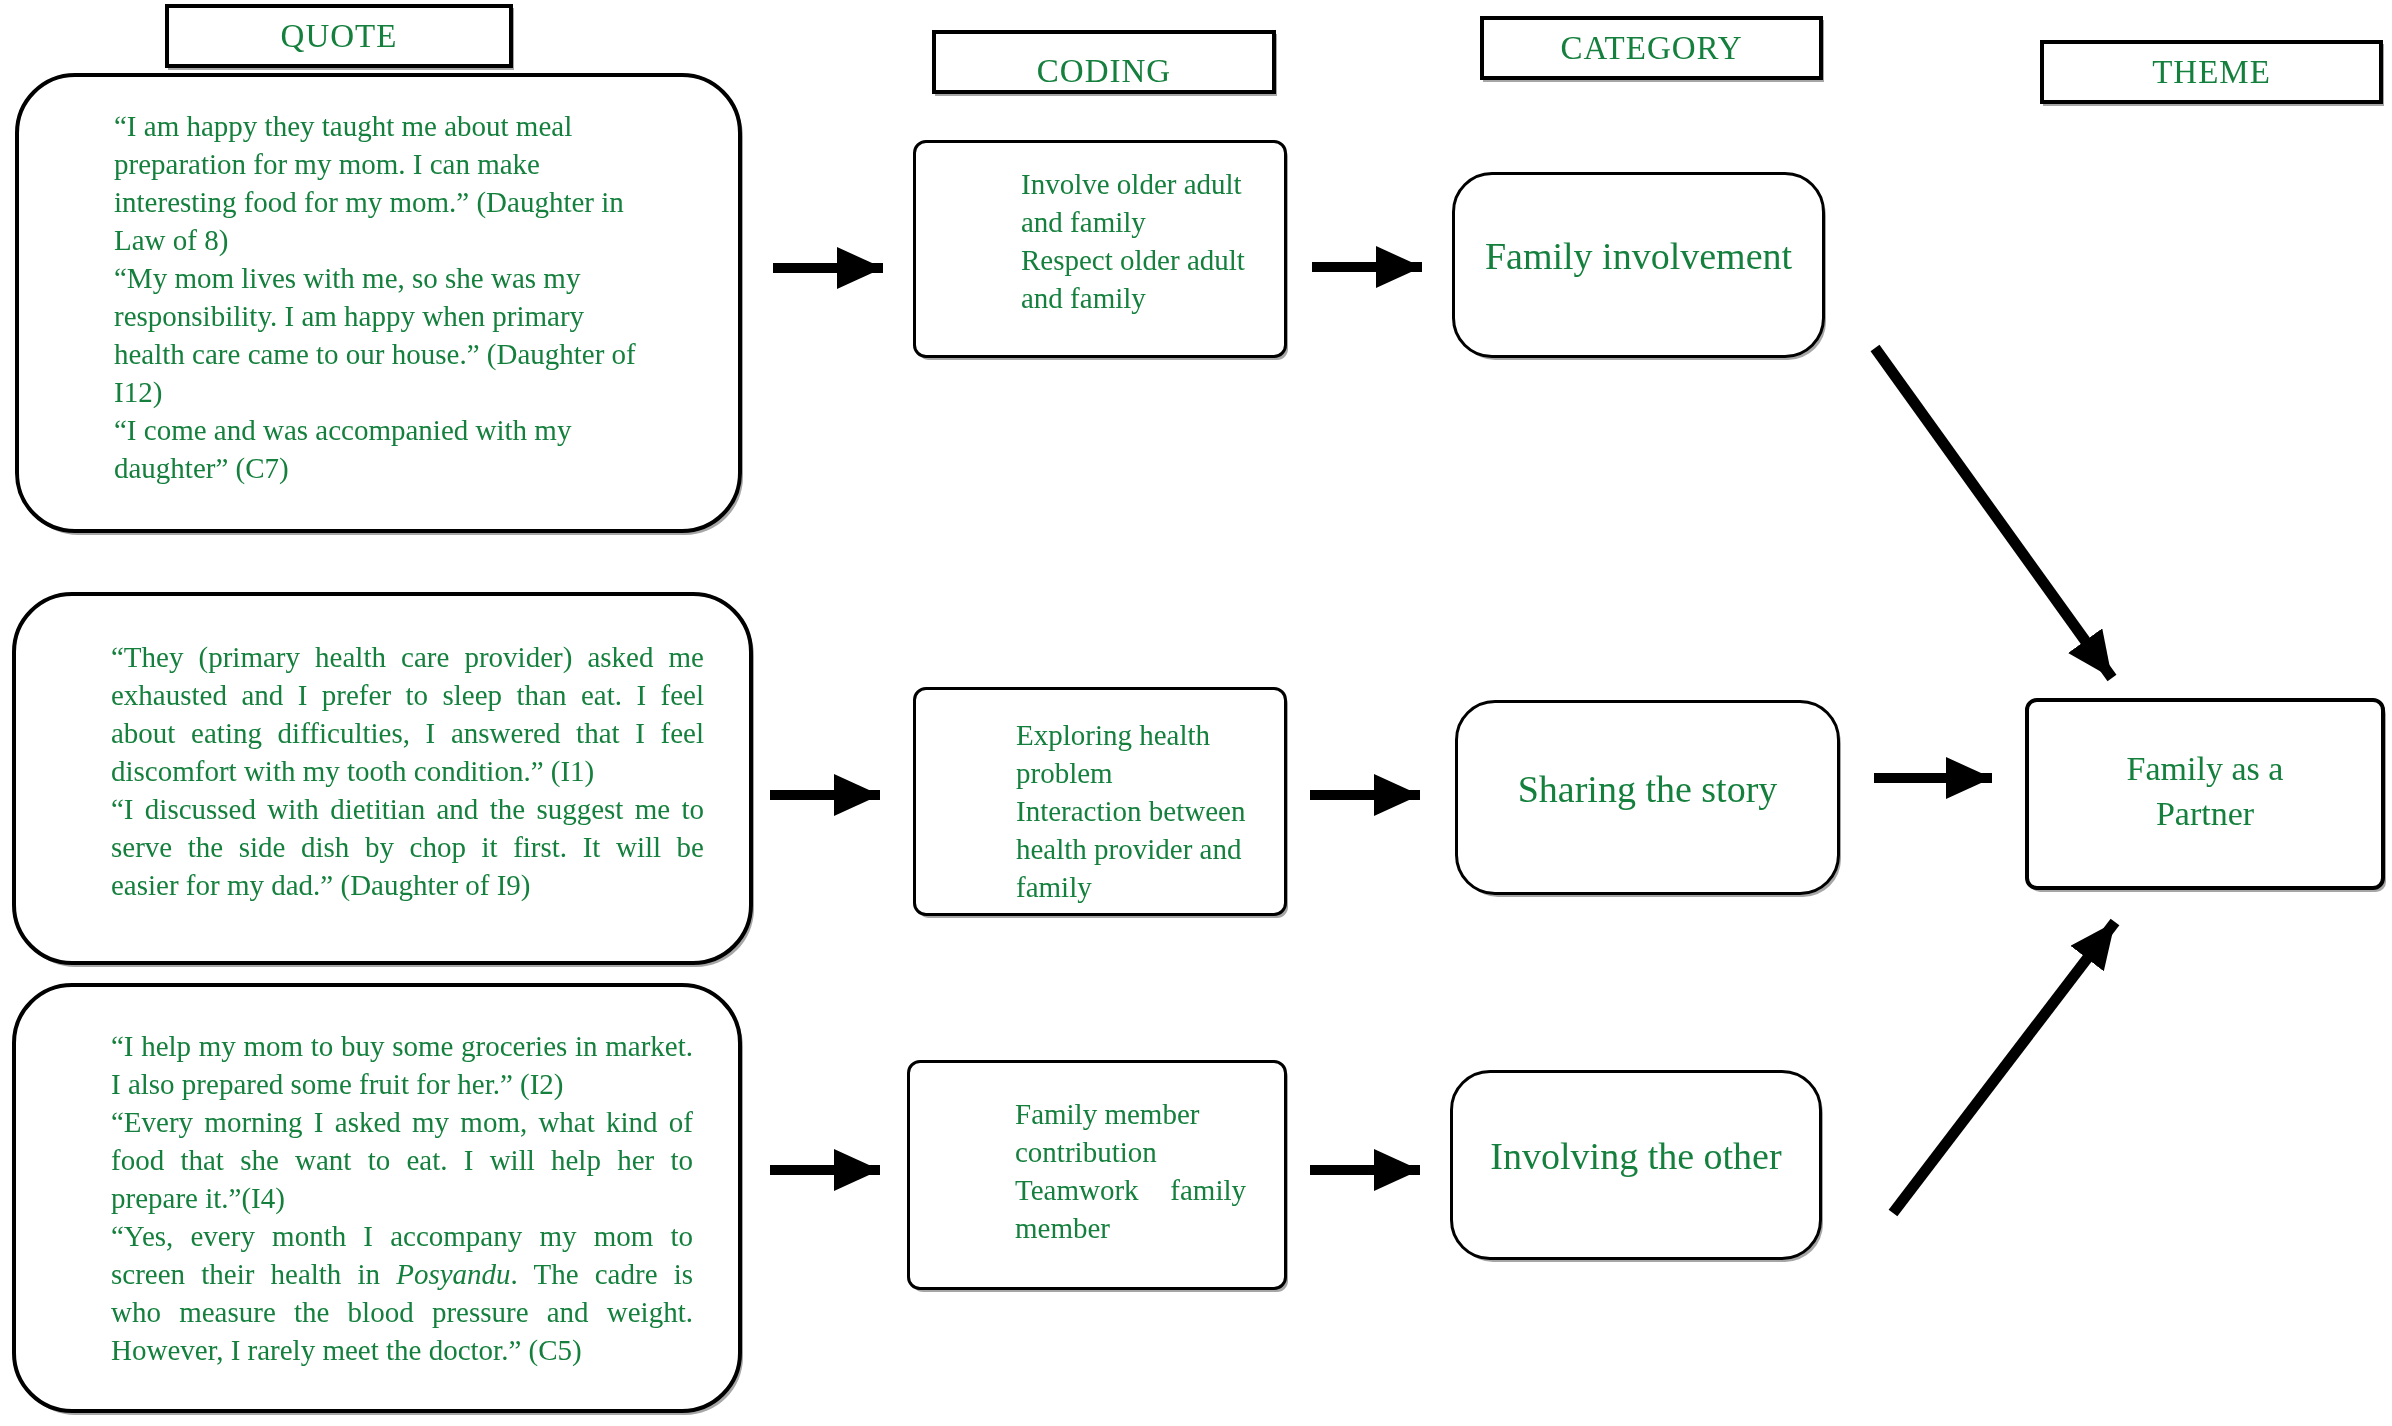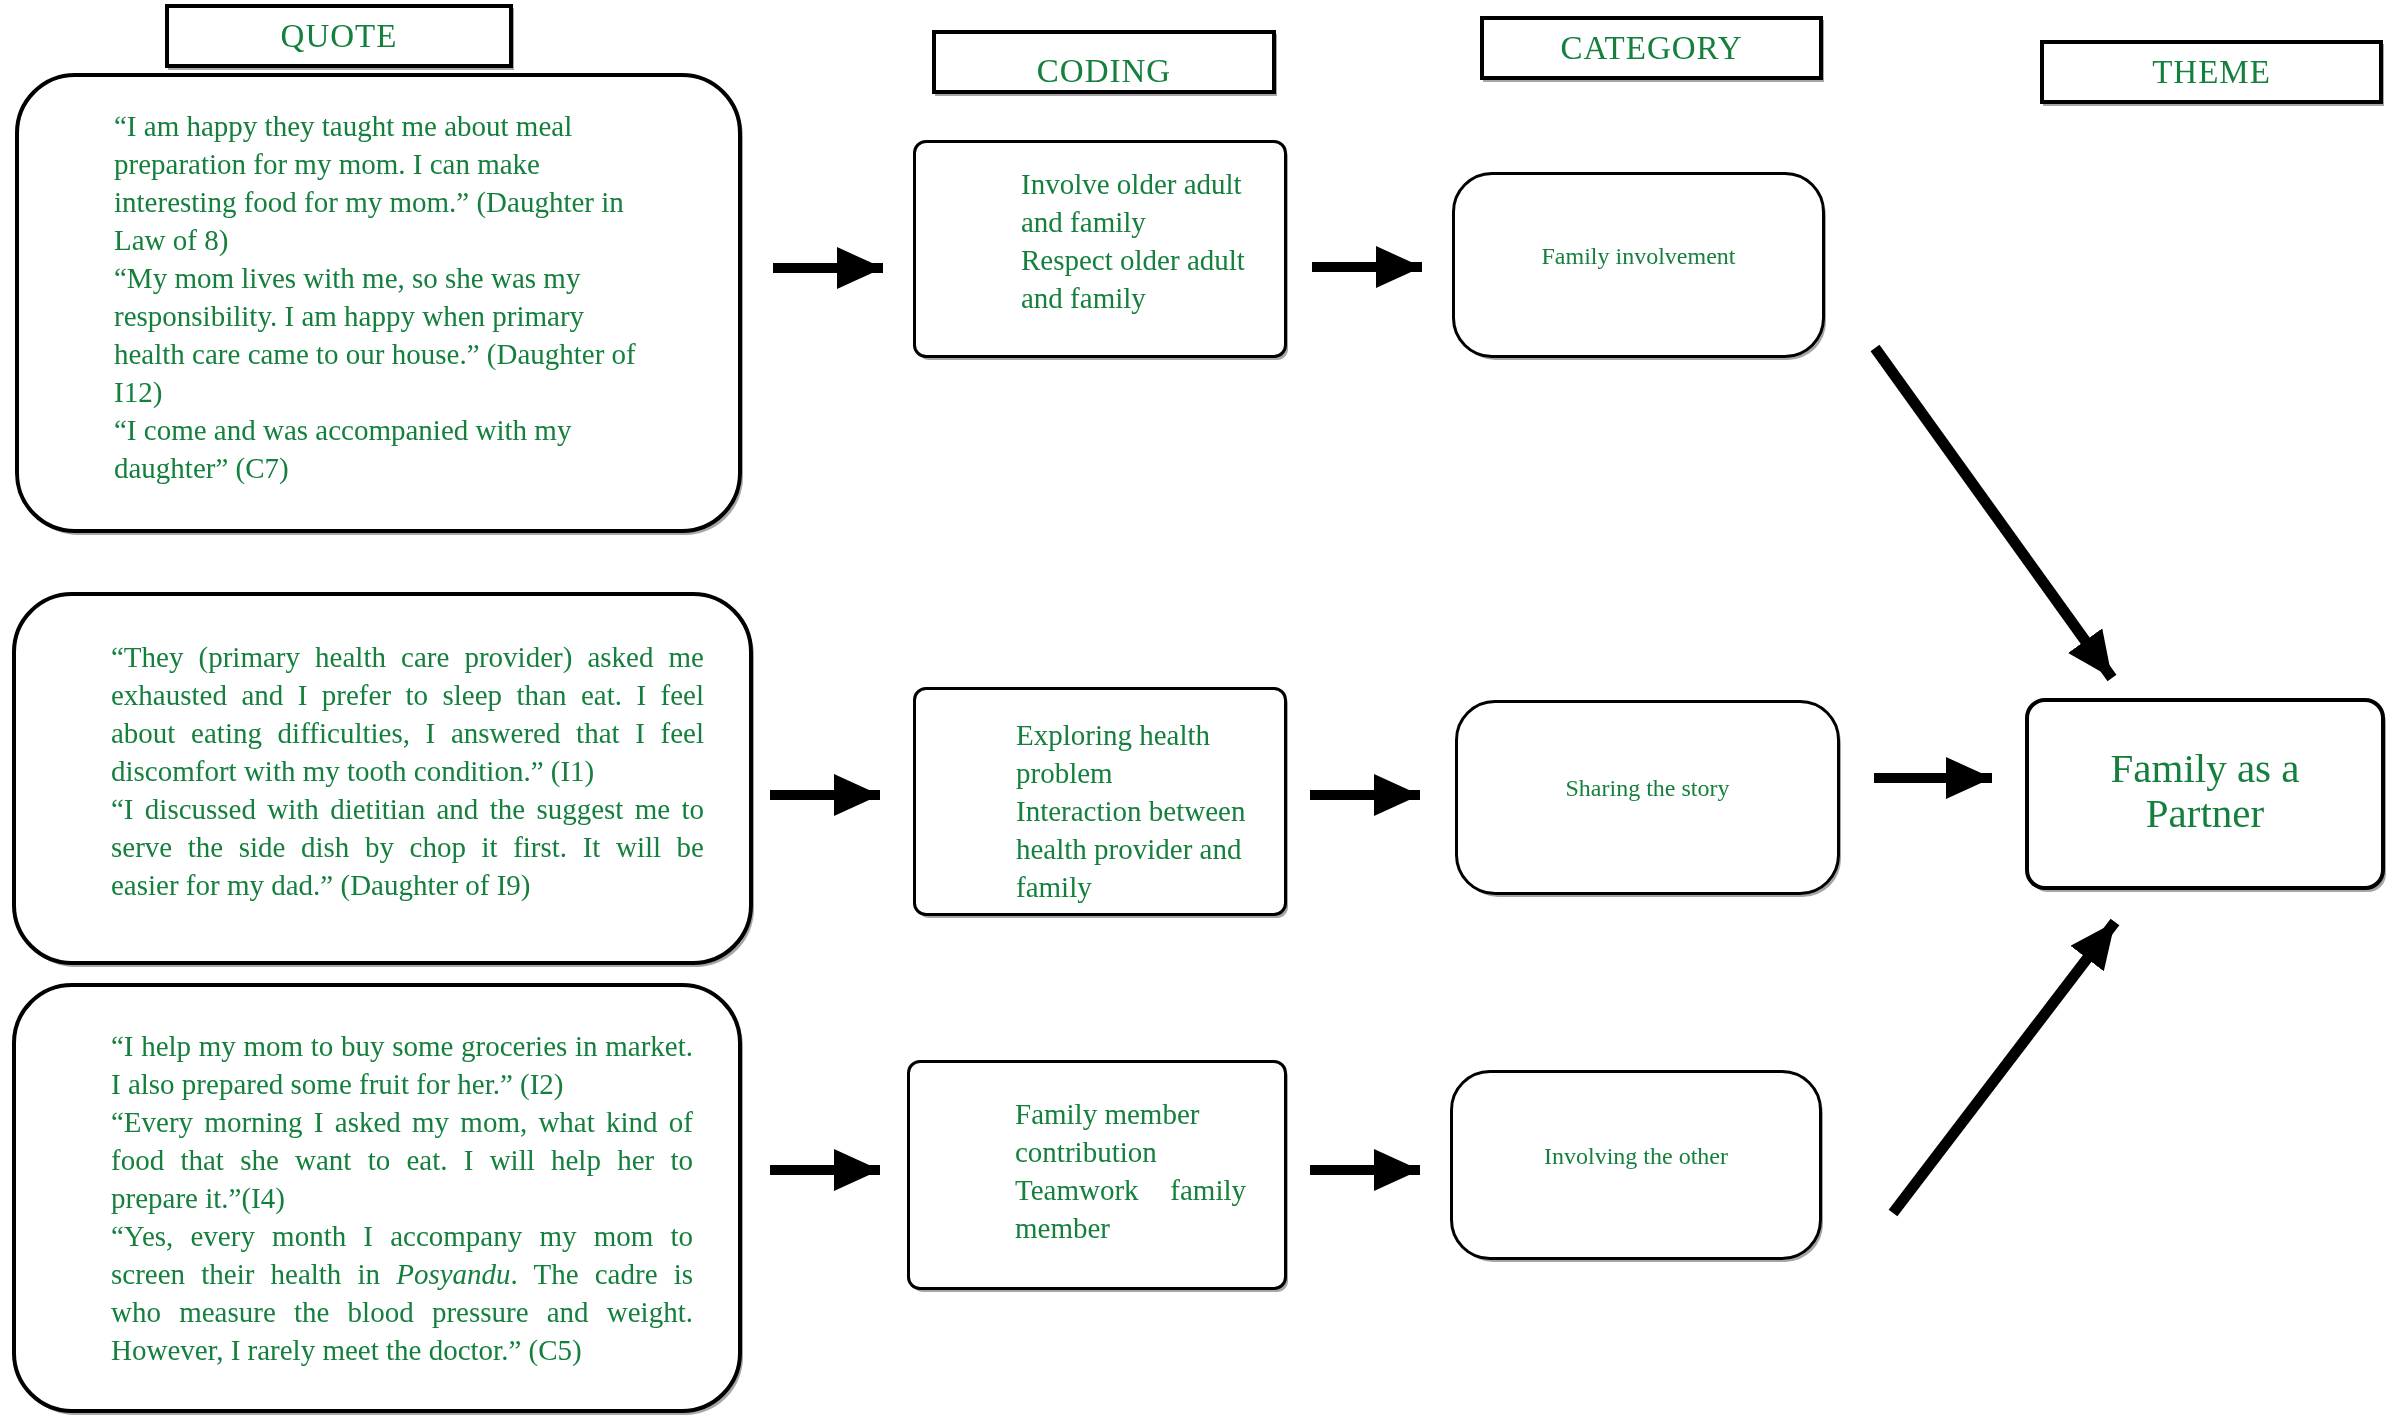--- a/index.html
+++ b/index.html
@@ -29,31 +29,31 @@
   .q3{left:12px;top:983px;width:730px;height:430px;padding:40px 45px 0 95px;}
 
   .cbox{border-radius:13px;border-width:3px;}
   .c1{left:913px;top:140px;width:374px;height:218px;padding:22px 30px 0 105px;}
   .c2{left:913px;top:667px;width:374px;height:229px;padding:26px 20px 0 100px;margin-top:20px;}
   .c3{left:907px;top:1060px;width:380px;height:230px;padding:32px 38px 0 105px;}
 
   .catbox{
     border-radius:40px;border-width:3px;
     display:flex;align-items:center;justify-content:center;
-    font-size:24px;padding-bottom:18px;text-align:center;
+    font-size:38px;padding-bottom:18px;text-align:center;
   }
   .cat1{left:1452px;top:172px;width:373px;height:186px;}
   .cat2{left:1455px;top:700px;width:385px;height:195px;}
   .cat3{left:1450px;top:1070px;width:372px;height:190px;}
 
   .themebox{
     left:2025px;top:698px;width:360px;height:192px;
-    border-radius:20px;border-width:4px;
+    border-radius:12px;border-width:4px;
     display:flex;flex-direction:column;align-items:center;justify-content:center;
-    font-size:41px;line-height:45px;padding-bottom:6px;text-align:center;
+    font-size:34px;line-height:45px;padding-bottom:6px;text-align:center;
   }
 
   .tline{font-size:29px;line-height:38px;white-space:nowrap;}
   .q2 .tline,.q3 .tline{white-space:normal;}
   .just{white-space:normal;text-align:justify;text-align-last:justify;}
   .wide{text-align:justify;text-align-last:justify;white-space:normal;}
   .italic{font-style:italic;}
 
   svg.arr{position:absolute;overflow:visible;}
 </style>

